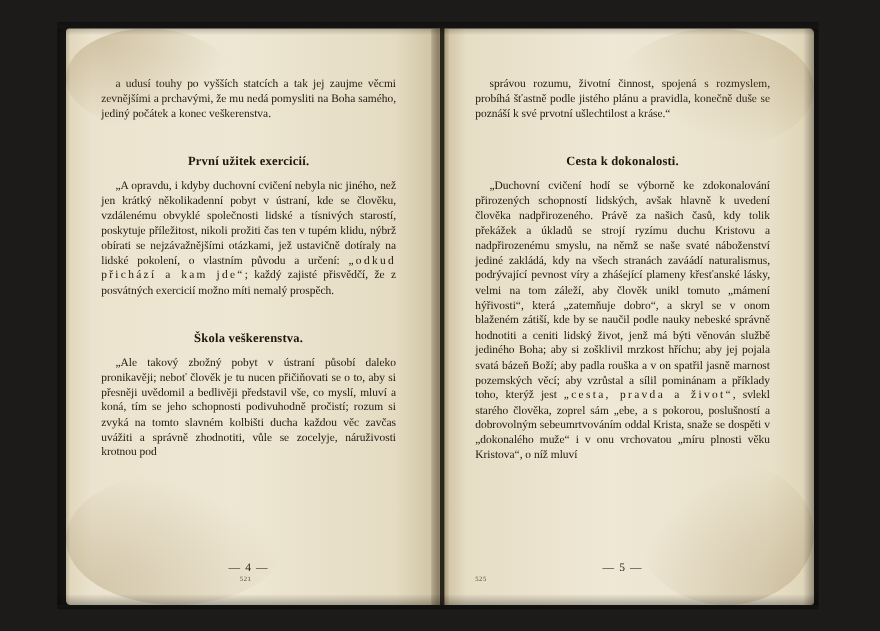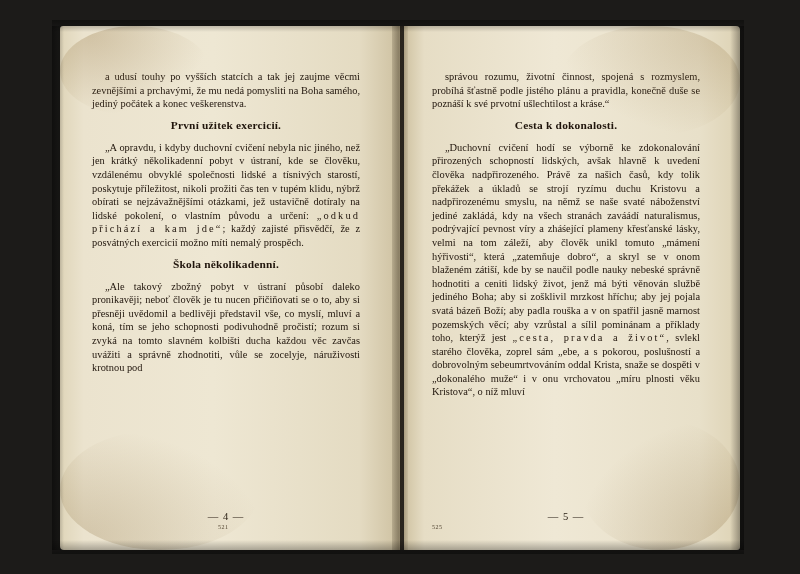--- a/index.html
+++ b/index.html
@@ -97,21 +97,21 @@
   .page-left .textcol { left: 32px; }
   .page-right .textcol { left: 28px; }
 
   p {
     margin: 0;
     text-indent: 0;
   }
   p.ind { text-indent: 13px; }
 
   h2 {
-    margin: 7px 0 9px 0;
+    margin: 29px 0 9px 0;
     font-size: 11.4px;
     line-height: 14px;
     font-weight: bold;
     text-align: center;
     letter-spacing: 0.2px;
   }
 
   .spaced { letter-spacing: 2.1px; }
 
   .folio {
@@ -160,21 +160,21 @@
 
     <div class="page page-left">
       <div class="textcol">
 
         <p class="ind">a udusí touhy po vyšších statcích a tak jej zaujme věcmi zevnějšími a prchavými, že mu nedá pomysliti na Boha samého, jediný počátek a konec veškerenstva.</p>
 
         <h2>První užitek exercicií.</h2>
 
         <p class="ind"><span>„A opravdu, i kdyby duchovní cvičení nebyla nic jiného, než jen krátký několikadenní pobyt v ústraní, kde se člověku, vzdálenému obvyklé společnosti lidské a tísnivých starostí, poskytuje příležitost, nikoli prožiti čas ten v tupém klidu, nýbrž obírati se nejzávažnějšími otázkami, jež ustavičně dotíraly na lidské pokolení, o vlastním původu a určení: </span><span class="spaced">„odkud přichází a kam jde“</span><span>; každý zajisté přisvědčí, že z posvátných exercicií možno míti nemalý prospěch.</span></p>
 
-        <h2>Škola několikadenní.</h2>
+        <h2>Škola veškerenstva.</h2>
 
         <p class="ind">„Ale takový zbožný pobyt v ústraní působí daleko pronikavěji; neboť člověk je tu nucen přičiňovati se o to, aby si přesněji uvědomil a bedlivěji představil vše, co myslí, mluví a koná, tím se jeho schopnosti podivuhodně pročistí; rozum si zvyká na tomto slavném kolbišti ducha každou věc zavčas uvážiti a správně zhodnotiti, vůle se zocelује, náruživosti krotnou pod</p>
       </div>
 
       <div class="signature sig-left">521</div>
       <div class="folio">— 4 —</div>
     </div>
 
     <div class="page page-right">
       <div class="textcol">

